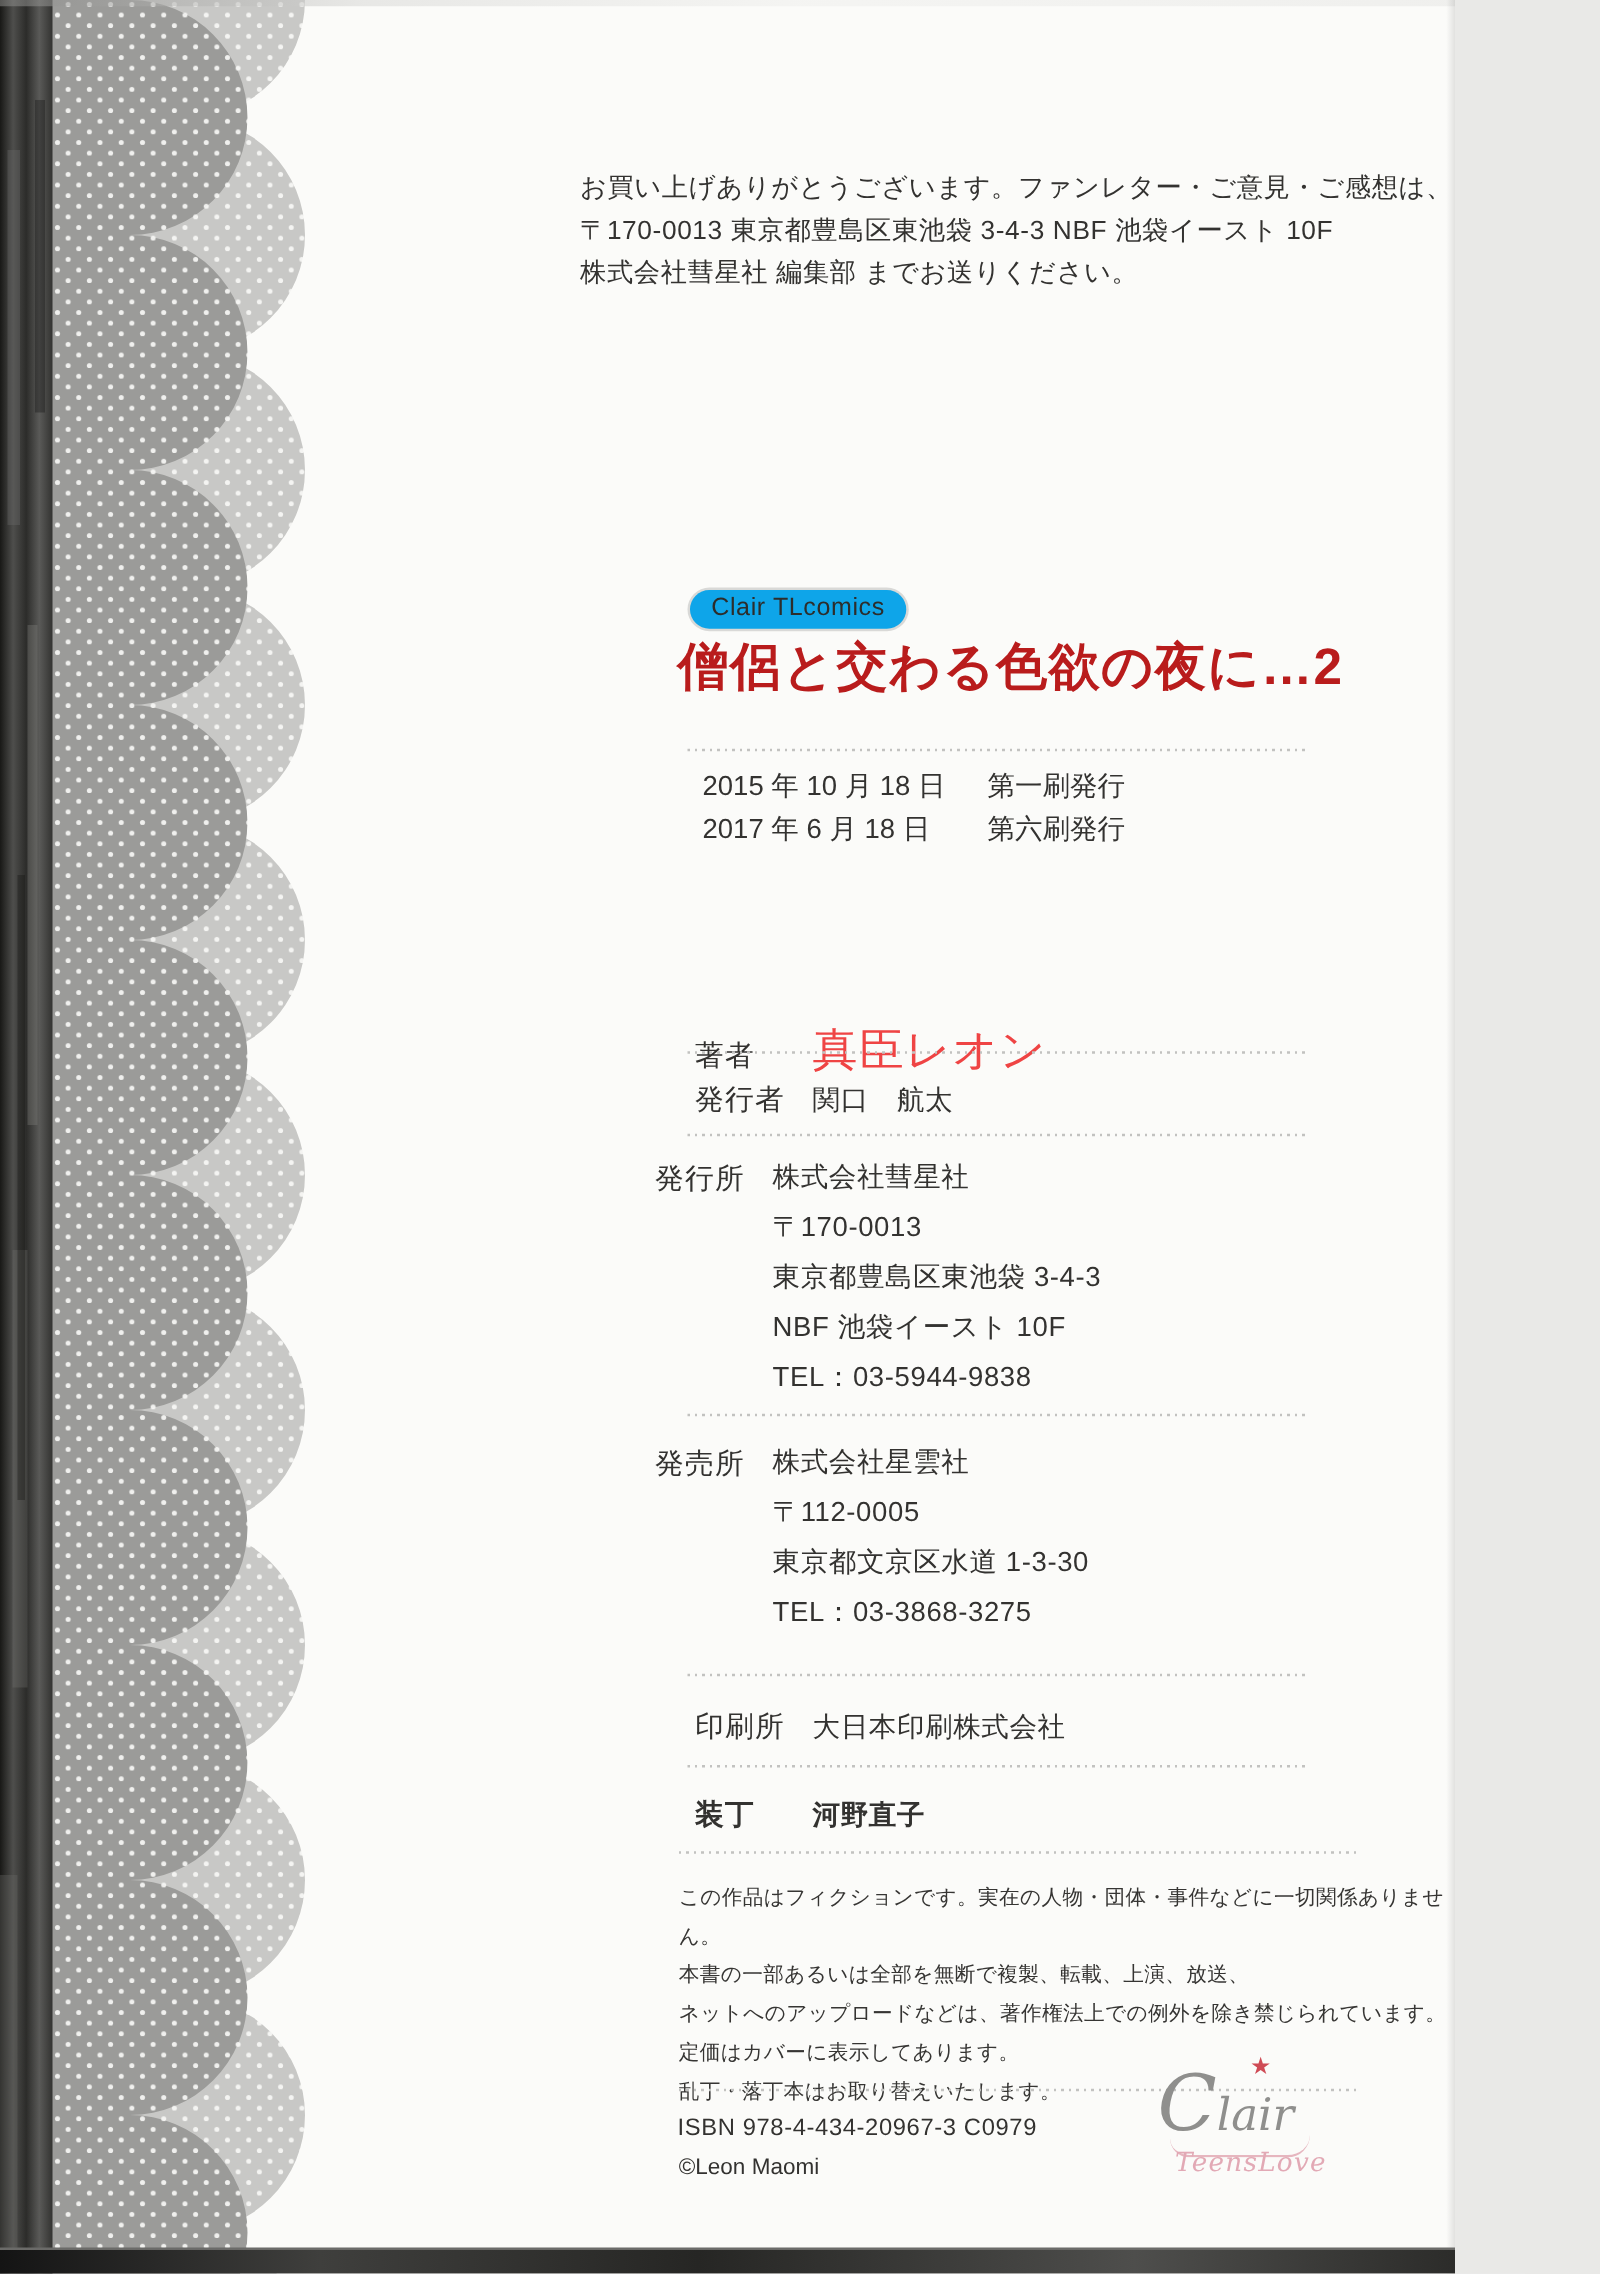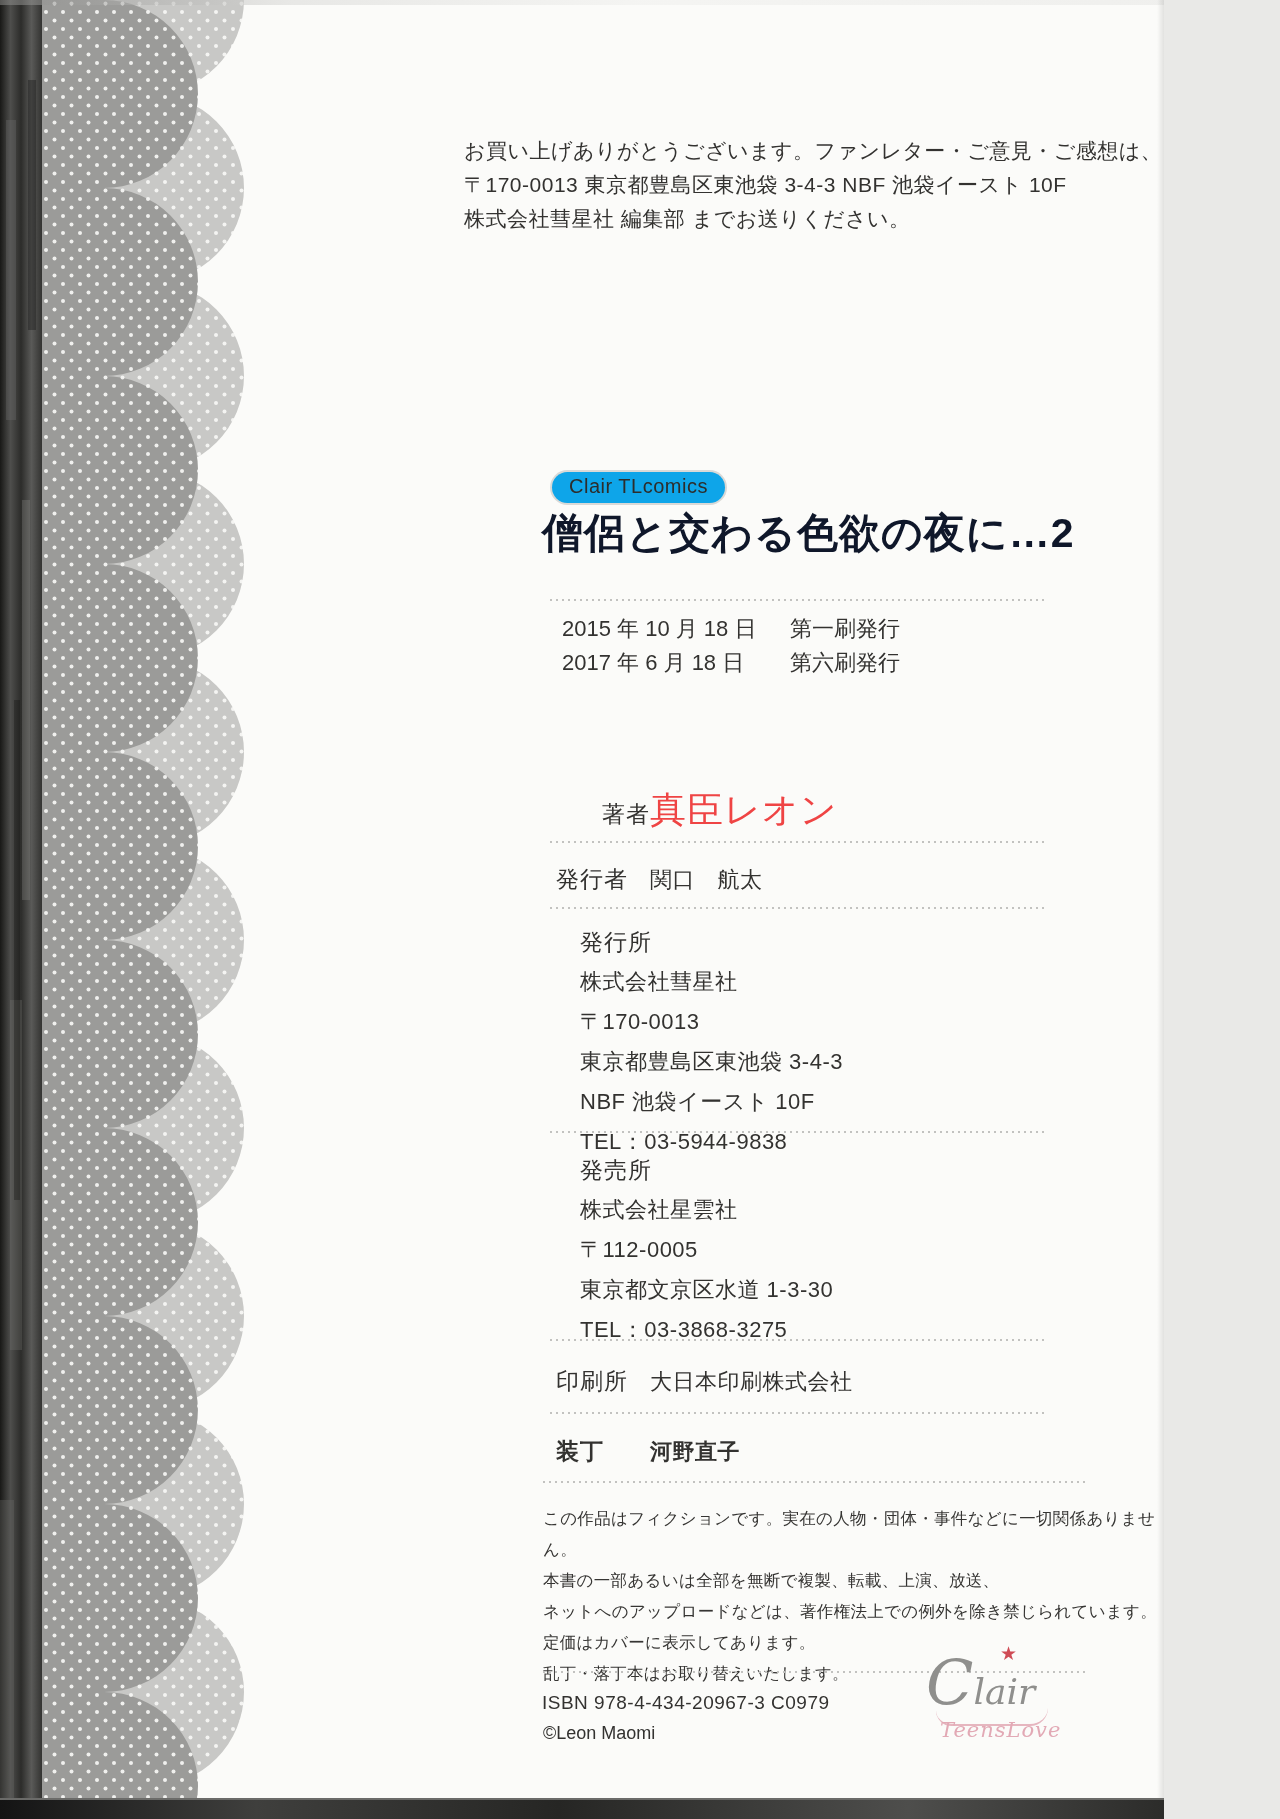--- a/index.html
+++ b/index.html
@@ -19,44 +19,44 @@
     background:linear-gradient(90deg,#141414,#3f3f3d 22%,#262624 48%,#4e4e4c 78%,#2c2c2a);
     border-top:2px solid #6b6b69; }
 
   .note { position:absolute; left:464px; top:134px; font-size:21px; line-height:34px; letter-spacing:.5px; }
 
   .badge { position:absolute; left:552px; top:472px;
     background:#0ea5e9; color:#2d2d2b; border-radius:16px;
     padding:3px 17px 5px; font-size:20px; letter-spacing:.5px;
     box-shadow:0 0 0 2px #d9d9d7; }
 
-  .title { position:absolute; left:542px; top:506px; font-size:41px; font-weight:600; letter-spacing:1px; color:#0f172a; }
+  .title { position:absolute; left:542px; top:506px; font-size:41px; font-weight:600; letter-spacing:1px; color:#b91c1c; }
 
   .dotsep { position:absolute; height:2px;
     background-image:repeating-linear-gradient(90deg,#c2c2c0 0 2px,rgba(0,0,0,0) 2px 6px); }
   .sep-w1 { left:550px; width:495px; }
   .sep-w2 { left:543px; width:545px; }
   .sep-1 { top:599px; } .sep-2 { top:841px; } .sep-3 { top:907px; }
   .sep-4 { top:1131px; } .sep-5 { top:1339px; } .sep-6 { top:1412px; }
   .sep-7 { top:1481px; } .sep-8 { top:1671px; }
 
   .dates { position:absolute; left:562px; top:612px; font-size:22px; }
   .dates .drow { display:flex; line-height:34px;align-items:flex-end; }
   .dates .ddate { width:228px; flex:none; }
 
   .crow { position:absolute; left:556px; display:flex; align-items:baseline; }
   .clab { width:94px; flex:none; font-size:23px; letter-spacing:1px; }
   .cval { font-size:22px; letter-spacing:.5px; }
-  .row-author { top:786px;text-align:right; }
+  .row-author { top:816px; }
   .row-author .cval { font-size:36px; letter-spacing:1px; color:#ef4444; }
   .row-pubperson { top:864px; }
   .row-printer { top:1366px; }
   .row-design { top:1436px;font-weight:bold; }
 
-  .cblock { position:absolute; left:580px; display:flex;flex-direction:column; }
+  .cblock { position:absolute; left:524px; display:flex; }
   .cblock .clab { line-height:40px; }
   .cblock .clines div { font-size:22px; line-height:40px; letter-spacing:.5px; }
   .block-publisher { top:922px; }
   .block-distributor { top:1150px; }
 
   .legal { position:absolute; left:543px; top:1503px; font-size:16.5px; line-height:31px; letter-spacing:.3px; color:#363533; }
 
   .isbn { position:absolute; left:542px; top:1692px; font-size:19px; letter-spacing:.5px; }
   .copyright { position:absolute; left:543px; top:1723px; font-size:18px; }
 

